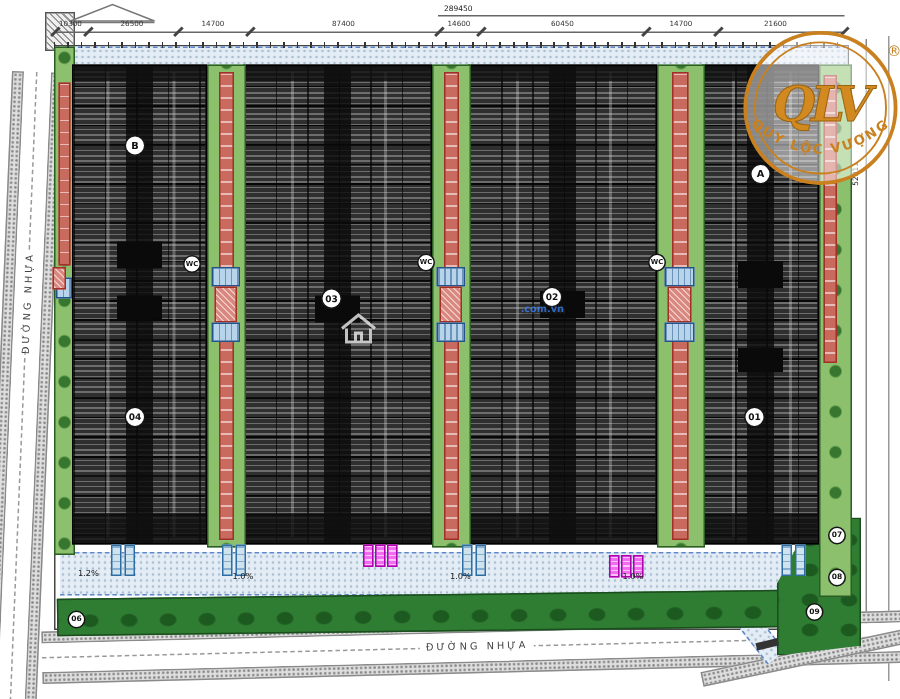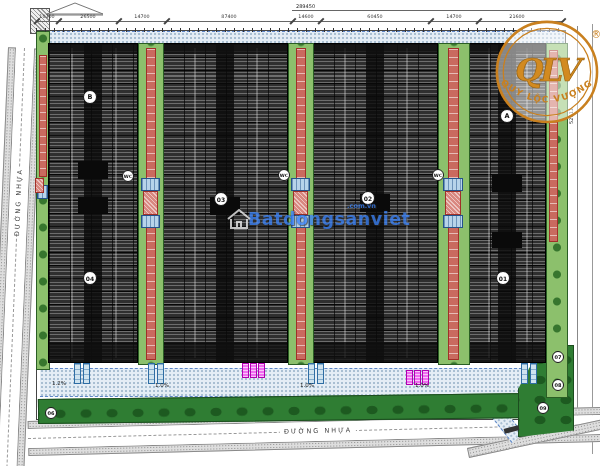--- a/index.html
+++ b/index.html
@@ -267,21 +267,20 @@
   <div class="lbl" style="left:52px;top:380px;font-size:5.5px;">1.2%</div>
   <div class="lbl" style="left:155px;top:382px;font-size:5.5px;">1.0%</div>
   <div class="lbl" style="left:300px;top:382px;font-size:5.5px;">1.0%</div>
   <div class="lbl" style="left:415px;top:382px;font-size:5.5px;">1.0%</div>
 
   <div class="wm">
     <svg width="26" height="22" viewBox="0 0 26 22">
       <path d="M2 11 L13 2 L24 11 M5 11 V20 H21 V11 M11 20 V14 H15 V20" fill="none" stroke="#f2f2f2" stroke-width="2"></path>
     </svg>
     <span class="domain">.com.vn</span>
-    <span class="name">Batdongsanviet</span>
   </div>
 
   <svg class="abs" style="left:486px;top:16px;z-index:9;" width="118" height="110" viewBox="0 0 120 112">
     <defs>
       <path id="tagarc" d="M 16 70 Q 62 106 108 70" fill="none"></path>
     </defs>
     <circle cx="62" cy="57" r="51" fill="rgba(255,255,255,0.5)" stroke="#c9801f" stroke-width="2.6"></circle>
     <circle cx="62" cy="57" r="44.5" fill="none" stroke="#c9801f" stroke-width="1.3"></circle>
     <text x="62" y="66" text-anchor="middle" font-family="DejaVu Serif, Liberation Serif, serif" font-weight="bold" font-style="italic" font-size="33" fill="#d28a20" stroke="#9c6410" stroke-width="0.7" letter-spacing="-3">QLV</text>
     <text font-size="9" font-weight="bold" fill="#c9801f" letter-spacing="1.5" font-family="DejaVu Sans, Liberation Sans, sans-serif">

